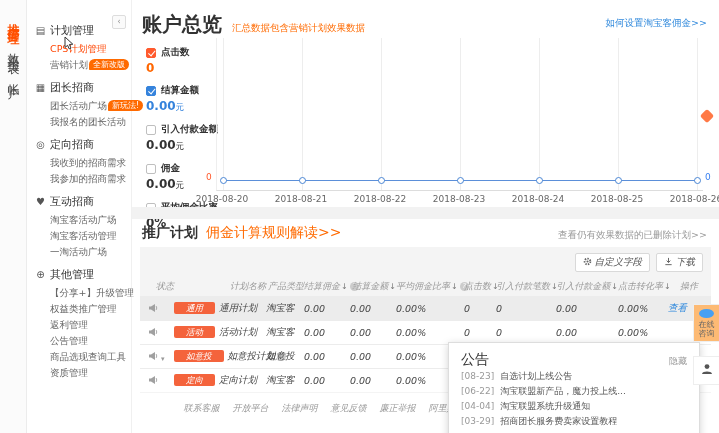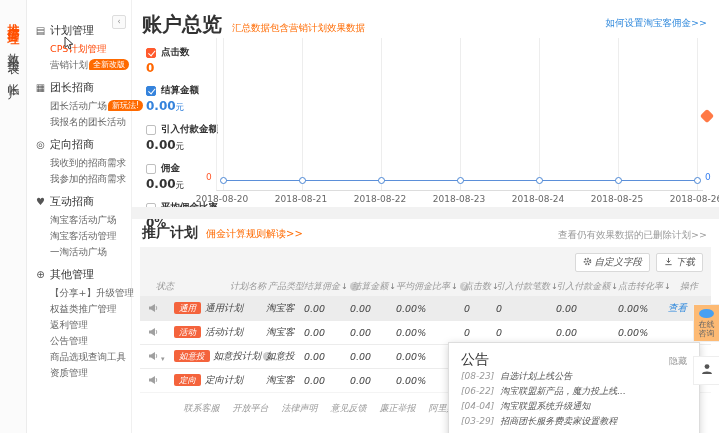--- a/index.html
+++ b/index.html
@@ -48,51 +48,51 @@
   .marker{position:absolute;bottom:6px;width:5px;height:5px;border:1px solid #4a86d4;border-radius:50%;background:#fff;}
   .xlabels{position:absolute;left:84px;top:194px;width:486px;height:12px;}
   .xlab{position:absolute;transform:translateX(-50%);font-size:9px;color:#666;white-space:nowrap;}
   .zero{position:absolute;top:172px;font-size:9px;}
   .zero.l{left:74px;color:#ff5a2d;}
   .zero.r{left:573px;color:#3b82f0;}
   .strip{position:absolute;left:0;right:0;top:207px;height:12px;background:#f2f2f2;}
   
   .plans-hdr{position:absolute;left:10px;top:224px;display:flex;align-items:baseline;gap:8px;white-space:nowrap;}
   .plans-hdr h2{font-size:14px;margin:0;font-weight:bold;color:#333;}
-  .rule-link{font-size:10px;color:#ff6a00;cursor:pointer;}
+  .rule-link{font-size:14px;color:#ff6a00;cursor:pointer;}
   .deleted-link{position:absolute;right:12px;top:229px;font-size:9.5px;color:#999;cursor:pointer;}
   .panel{position:absolute;left:8px;right:8px;top:247px;height:146px;background:#f4f4f4;box-sizing:border-box;font-style:italic;}
   .toolbar{display:flex;justify-content:flex-end;gap:6px;padding:6px 8px 5px;}
   .btn{display:inline-flex;align-items:center;gap:3px;background:#fff;border:1px solid #d9d9d9;border-radius:2px;
        padding:2px 7px;font-size:9.5px;color:#555;cursor:pointer;}
   .thead,.tr{display:flex;align-items:center;padding:0 8px;}
   .thead{height:19px;color:#9a9a9a;font-size:9px;text-align:right;}
   .th,.td{flex:0 0 auto;white-space:nowrap;overflow:visible;box-sizing:border-box;}
   .sort::after{content:"↓";color:#777;font-size:8px;margin-left:1px;}
   .q{display:inline-block;width:9px;height:9px;border-radius:50%;background:#ccc;color:#fff;font-size:6.5px;
      line-height:9px;text-align:center;margin-left:2px;vertical-align:1px;cursor:pointer;}
   .q::after{content:"?";}
   .tr{height:23px;background:#fff;border-top:1px solid #ececec;font-size:9.5px;color:#444;}
   .tr.hl{background:#ececec;}
-  .pbadge{display:inline-block;background:#f4633c;color:#fff;font-size:8.5px;line-height:12px;padding:0 5px;
+  .pbadge{display:inline-block;background:#f4633c;color:#fff;font-size:8.5px;line-height:12px;padding:0 12px;
           border-radius:2px;margin-right:4px;}
   .caret-dn{font-size:7px;color:#999;margin-left:3px;}
   .view-link{color:#3089dc;cursor:pointer;}
   
   .footer{position:absolute;left:0;right:0;top:402px;display:flex;justify-content:center;gap:13px;
           font-size:9px;color:#9a9a9a;white-space:nowrap;}
   .footer span{cursor:pointer;font-style:italic;}
   .footer .static{cursor:default;}
   
   .announce{position:absolute;left:316px;top:342px;width:252px;height:104px;background:#fff;border:1px solid #ddd;
             box-shadow:0 2px 8px rgba(0,0,0,.18);padding:8px 12px;box-sizing:border-box;z-index:5;}
   .an-top{display:flex;justify-content:space-between;align-items:baseline;}
   .an-title{font-size:14px;color:#333;}
   .an-hide{font-size:9px;color:#999;cursor:pointer;}
-  .an-item{font-size:9px;color:#555;line-height:15px;white-space:nowrap;overflow:hidden;cursor:pointer;font-style:italic;}
+  .an-item{font-size:9px;color:#555;line-height:15px;white-space:nowrap;overflow:hidden;cursor:pointer;}
   .an-item .dt{color:#999;margin-right:6px;}
   
   .fl-diamond{position:absolute;left:702px;top:111px;width:10px;height:10px;background:#ff7946;border-radius:2px;
               transform:rotate(45deg);cursor:pointer;z-index:6;}
   .fl-chat{position:absolute;right:0;top:304px;width:25px;background:#fdba74;border:1px solid #eee;border-right:none;
            text-align:center;padding:4px 0 3px;z-index:6;cursor:pointer;}
   .fl-oval{width:15px;height:9px;background:#47a0f2;border-radius:50%;margin:0 auto 2px;}
   .fl-chat div.t{font-size:8px;color:#666;line-height:9px;}
   .fl-person{position:absolute;right:0;top:356px;width:25px;height:27px;background:#fff;border:1px solid #eee;
              border-right:none;display:flex;align-items:center;justify-content:center;z-index:6;cursor:pointer;}

